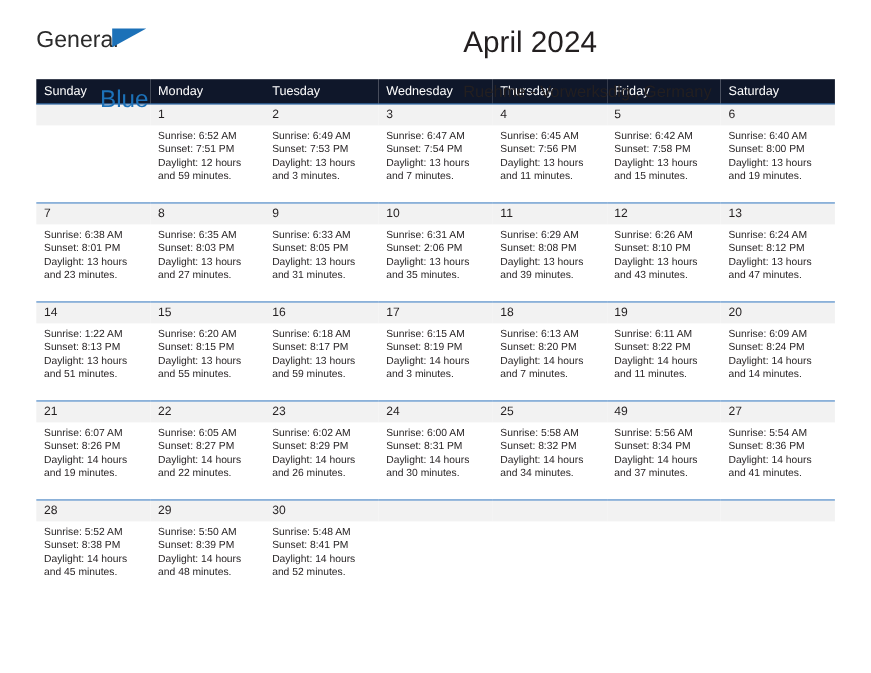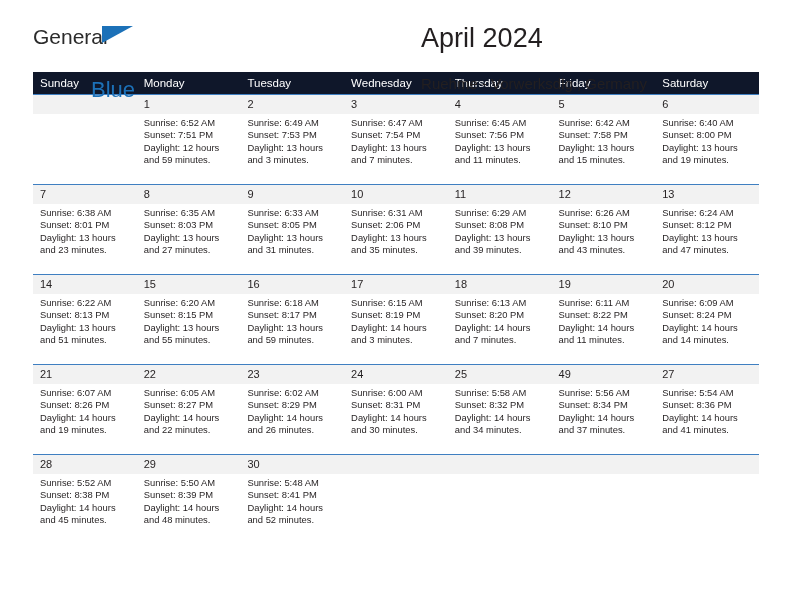--- a/index.html
+++ b/index.html
@@ -315,21 +315,21 @@
                 <div>and 47 minutes.</div>
               </div>
             </div>
           </td>
         </tr>
         <tr>
           <td class="daycell">
             <div class="cell-inner">
               <div class="daynum">14</div>
               <div class="info">
-                <div>Sunrise: 6:22 AM</div>
+                <div>Sunrise: 1:22 AM</div>
                 <div>Sunset: 8:13 PM</div>
                 <div>Daylight: 13 hours</div>
                 <div>and 51 minutes.</div>
               </div>
             </div>
           </td>
           <td class="daycell">
             <div class="cell-inner">
               <div class="daynum">15</div>
               <div class="info">

